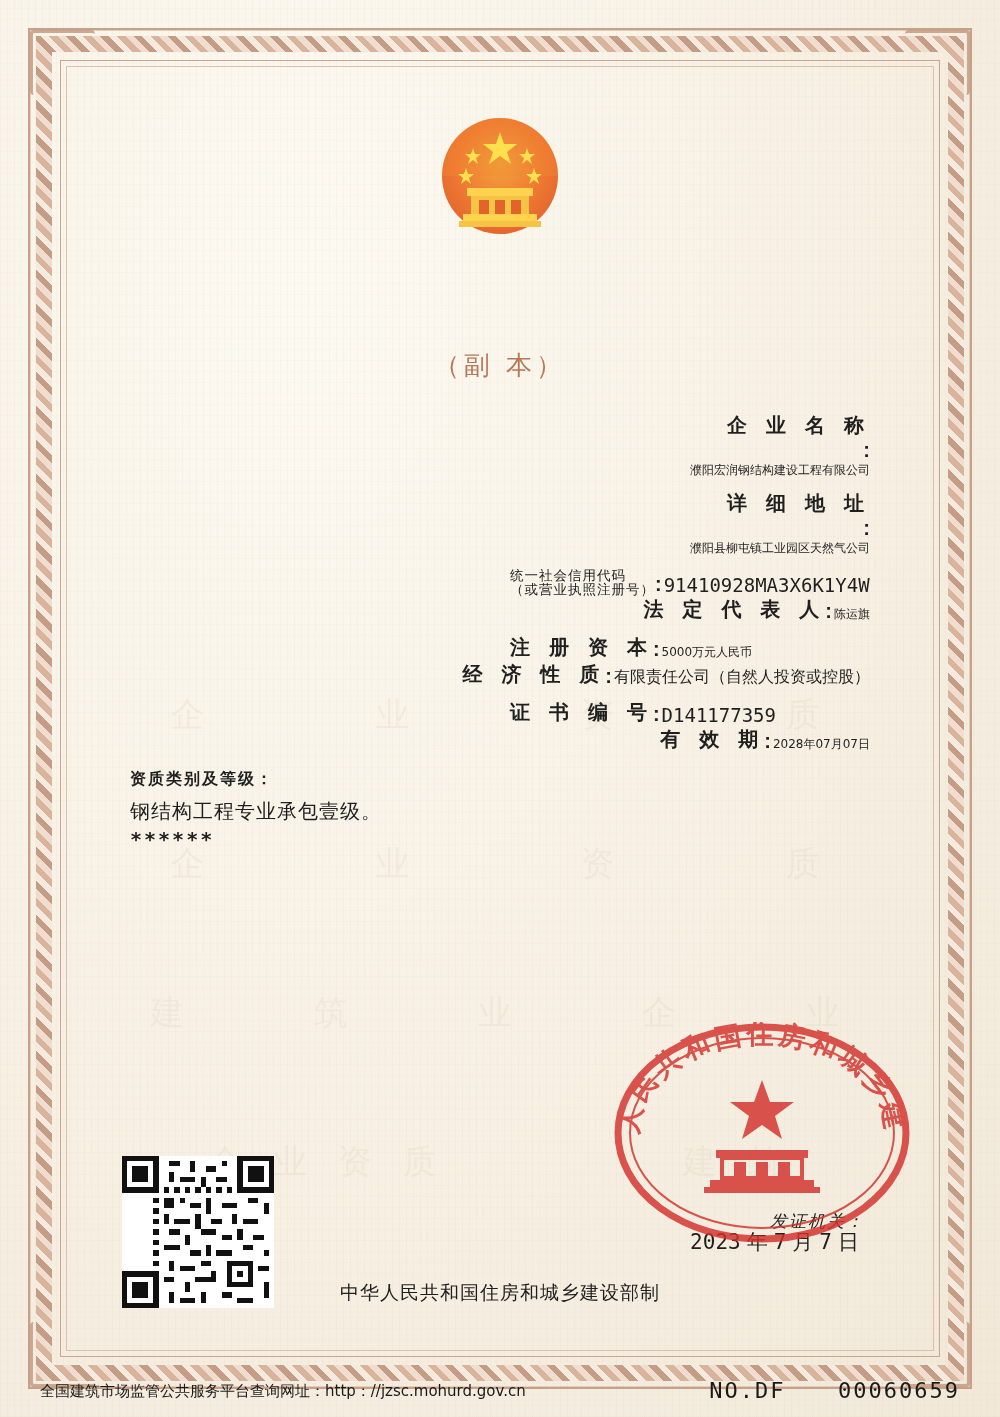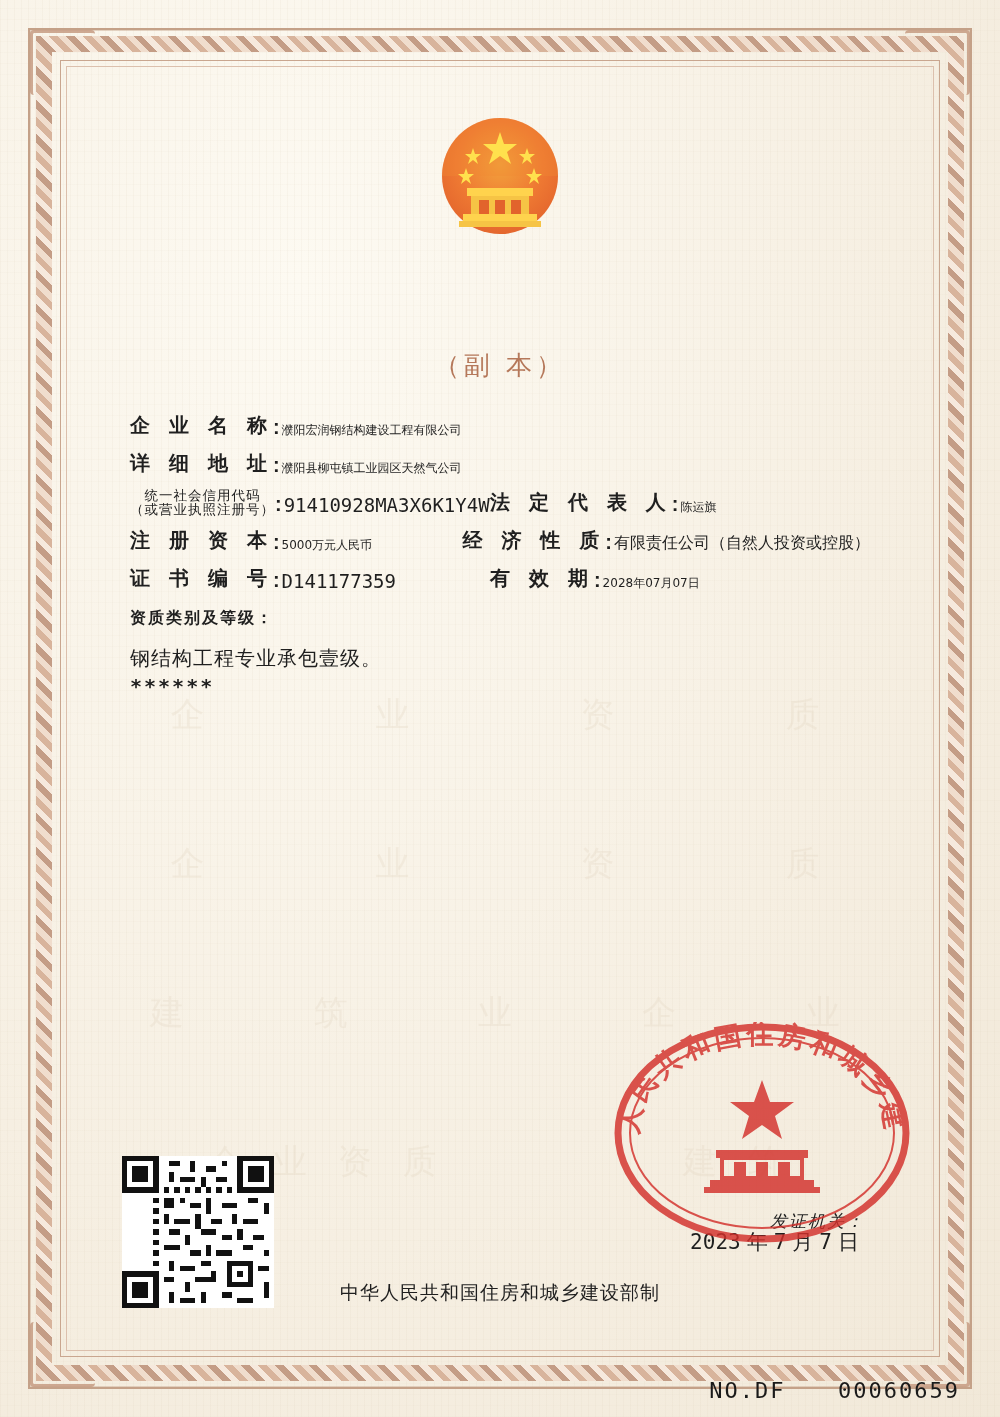--- a/index.html
+++ b/index.html
@@ -79,40 +79,40 @@
     font-family:"DejaVu Sans",sans-serif;
   }
   .subtitle{
     position:absolute;left:0;right:0;top:348px;text-align:center;
     font-size:26px;letter-spacing:4px;color:#b5785a;
     font-family:"DejaVu Sans",sans-serif;
   }
 
   
   .form{position:absolute;left:130px;top:412px;width:740px;color:#1f1f1f;}
-  .row{display:flex;align-items:flex-end;margin-bottom:11px;}
+  .row{display:flex;align-items:flex-end;margin-bottom:11px;flex-direction:column;}
   .lbl{
     font-size:20px;font-weight:bold;letter-spacing:6px;white-space:nowrap;
     font-family:"DejaVu Sans",sans-serif;
   }
   .colon{font-size:20px;font-weight:bold;}
   .val{
     font-size:12px;margin-left:2px;
     font-family:"DejaVu Sans",sans-serif;
     white-space:nowrap;
   }
   .val.small{font-size:16px;}
   .val.mono{font-family:"DejaVu Sans Mono",monospace;font-size:19px;letter-spacing:0px;}
   .half{display:flex;align-items:flex-end;}
   .half.left{width:360px;}
-  .stack2{line-height:1.05;text-align:center;}
+  .stack2{line-height:1.05;text-align:left;}
   .stack2 .l1{font-size:13.5px;letter-spacing:1px;font-family:"DejaVu Sans",sans-serif;}
   .stack2 .l2{font-size:13.5px;letter-spacing:1px;font-family:"DejaVu Sans",sans-serif;}
   .qual-label{font-size:16px;font-weight:bold;letter-spacing:2px;margin-top:16px;font-family:"DejaVu Sans",sans-serif;}
-  .qual-text{font-size:20px;margin-top:16px;letter-spacing:1px;font-family:"DejaVu Sans",sans-serif;}
+  .qual-text{font-size:20px;margin-top:8px;letter-spacing:1px;font-family:"DejaVu Sans",sans-serif;}
   .stars{font-size:20px;font-weight:bold;letter-spacing:2px;margin-top:2px;font-family:"DejaVu Sans Mono",monospace;}
 
   
   .qr{position:absolute;left:122px;top:1156px;width:152px;height:152px;}
 
   
   .issue{
     position:absolute;right:135px;top:1210px;
     font-size:17px;letter-spacing:2px;color:#1f1f1f;
     font-family:"DejaVu Sans",sans-serif;
@@ -397,18 +397,19 @@
         <defs>
           <path id="sealArc" d="M 26 111 A 124 90 0 0 1 274 111"></path>
         </defs>
         <text font-family="'DejaVu Sans',sans-serif" font-size="27" font-weight="bold" fill="#d3302b" letter-spacing="4">
           <textPath href="#sealArc" startOffset="50%" text-anchor="middle">中华人民共和国住房和城乡建设部</textPath>
         </text>
       </g>
     </svg>
   </div>
 
+  <div class="footer-left">全国建筑市场监管公共服务平台查询网址：http：//jzsc.mohurd.gov.cn</div>
   <div class="footer-right">
     <span>NO.DF</span>
     <span style="display:inline-block;width:22px"></span>
     <span>00060659</span>
   </div>
 </div>
 
 </body></html>

